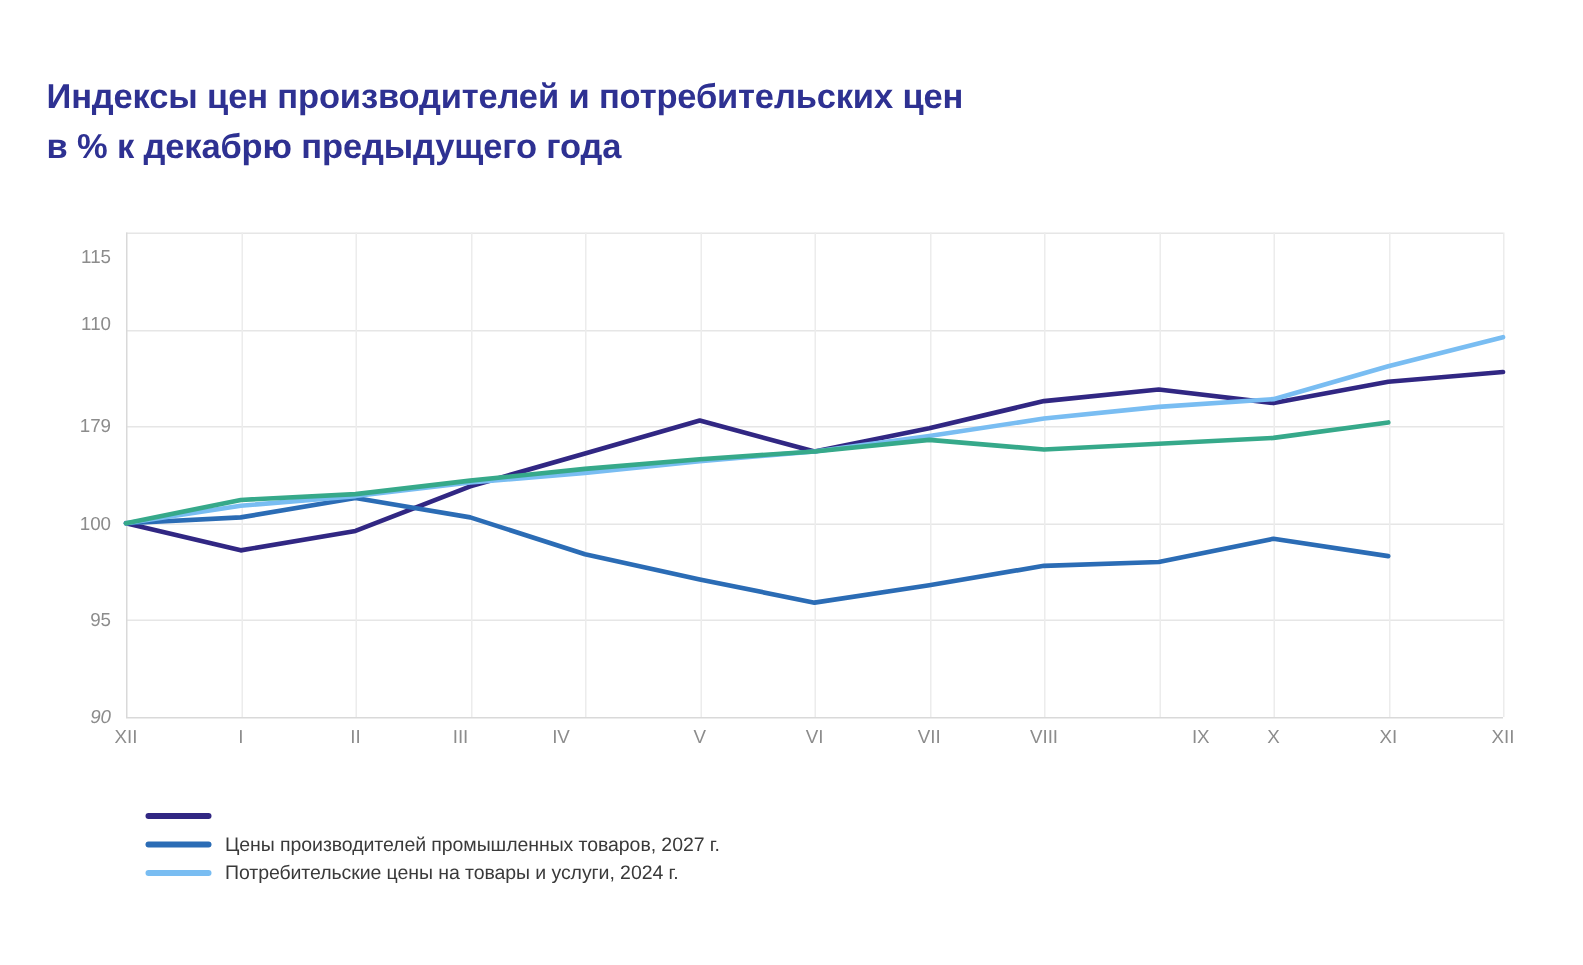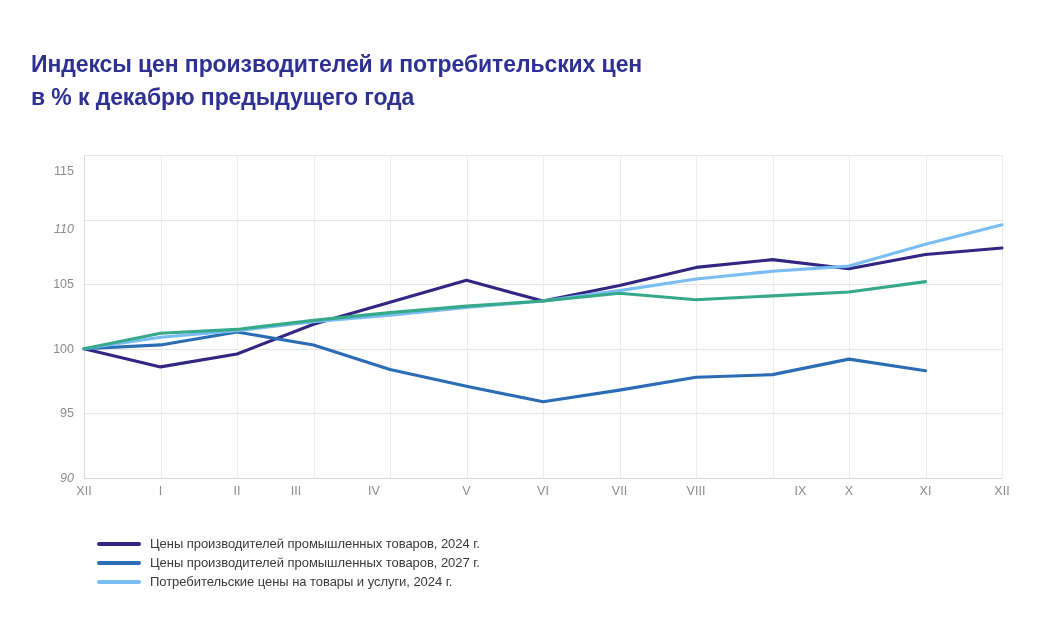--- a/index.html
+++ b/index.html
@@ -157,22 +157,22 @@
 
   <div id="chart-title">Индексы цен производителей и потребительских цен
 в % к декабрю предыдущего года</div>
 
   <div id="plot-wrap">
 
     <div id="y-axis-labels">
         <div class="y-tick-label" style="top: 323px; font-style: italic;">90</div>
         <div class="y-tick-label" style="top: 258.4px;">95</div>
         <div class="y-tick-label" style="top: 193.8px;">100</div>
-        <div class="y-tick-label" style="top: 129.2px;">105</div>
-        <div class="y-tick-label" style="top: 74px; font-style: italic;">110</div>
+        <div class="y-tick-label" style="top: 129.2px;">179</div>
+        <div class="y-tick-label" style="top: 61px;">110</div>
         <div class="y-tick-label" style="top: 16px;">115</div>
       </div>
 
     <div id="plot-area">
         <div class="grid-h axis-base" style="top: 323px;"></div>
         <div class="grid-h" style="top: 258.4px;"></div>
         <div class="grid-h" style="top: 193.8px;"></div>
         <div class="grid-h" style="top: 129.2px;"></div>
         <div class="grid-h" style="top: 64.6px;"></div>
         <div class="grid-h" style="top: 0px;"></div>
@@ -195,38 +195,37 @@
         <path d="M 0.00 193.80 L 76.50 211.89 L 153.00 198.97 L 229.50 169.25 L 306.00 147.29 L 382.50 125.32 L 459.00 146.00 L 535.50 130.49 L 612.00 112.40 L 688.50 104.65 L 765.00 113.70 L 841.50 99.48 L 918.00 93.02" stroke="#312783"></path>
         <path d="M 0.00 193.80 L 76.50 189.92 L 153.00 177.00 L 229.50 189.92 L 306.00 214.47 L 382.50 231.27 L 459.00 246.77 L 535.50 235.14 L 612.00 222.22 L 688.50 219.64 L 765.00 204.14 L 841.50 215.76" stroke="#2b6cb5"></path>
         <path d="M 0.00 193.80 L 76.50 182.17 L 153.00 175.71 L 229.50 166.67 L 306.00 160.21 L 382.50 152.46 L 459.00 146.00 L 535.50 135.66 L 612.00 124.03 L 688.50 116.28 L 765.00 111.11 L 841.50 89.15 L 918.00 69.77" stroke="#79bdf2"></path>
         <path d="M 0.00 193.80 L 76.50 178.30 L 153.00 174.42 L 229.50 165.38 L 306.00 157.62 L 382.50 151.16 L 459.00 146.00 L 535.50 138.24 L 612.00 144.70 L 688.50 140.83 L 765.00 136.95 L 841.50 126.62" stroke="#36a98a"></path>
       </svg>
 
     <div id="x-axis-labels">
         <div class="x-tick-label" style="left: 0px;">XII</div>
         <div class="x-tick-label" style="left: 76.5px;">I</div>
         <div class="x-tick-label" style="left: 153px;">II</div>
-        <div class="x-tick-label" style="left: 212px;">III</div>
+        <div class="x-tick-label" style="left: 223px;">III</div>
         <div class="x-tick-label" style="left: 290px;">IV</div>
         <div class="x-tick-label" style="left: 382.5px;">V</div>
         <div class="x-tick-label" style="left: 459px;">VI</div>
         <div class="x-tick-label" style="left: 535.5px;">VII</div>
         <div class="x-tick-label" style="left: 612px;">VIII</div>
         <div class="x-tick-label" style="left: 688.5px; margin-left: 28px;">IX</div>
         <div class="x-tick-label" style="left: 765px;">X</div>
         <div class="x-tick-label" style="left: 841.5px;">XI</div>
         <div class="x-tick-label" style="left: 918px;">XII</div>
       </div>
 
   </div>
 
   <div id="legend">
       <div class="legend-row">
         <span class="legend-swatch" style="background: rgb(49, 39, 131);"></span>
-        <span class="legend-label">Цены производителей промышленных товаров, 2024 г.</span>
       </div>
       <div class="legend-row">
         <span class="legend-swatch" style="background: rgb(43, 108, 181);"></span>
         <span class="legend-label">Цены производителей промышленных товаров, 2027 г.</span>
       </div>
       <div class="legend-row">
         <span class="legend-swatch" style="background: rgb(121, 189, 242);"></span>
         <span class="legend-label">Потребительские цены на товары и услуги, 2024 г.</span>
       </div>
     </div>

